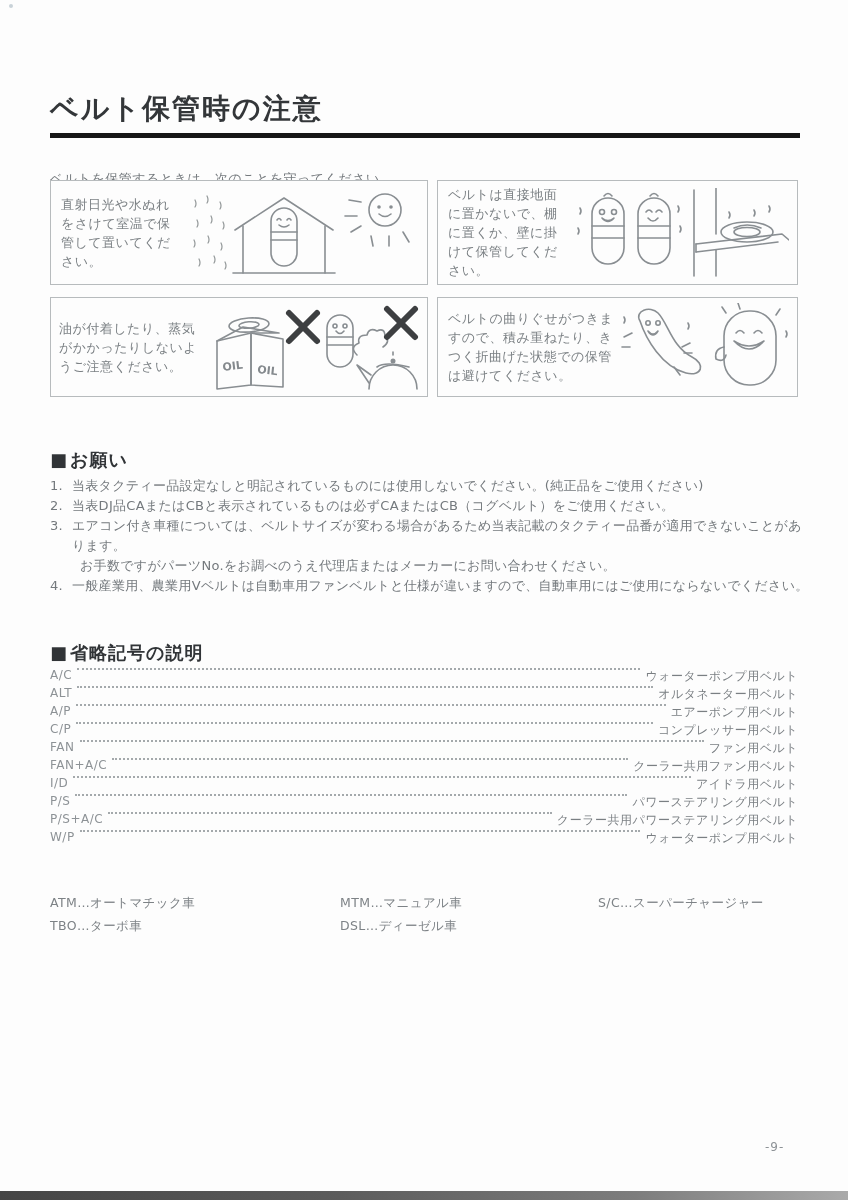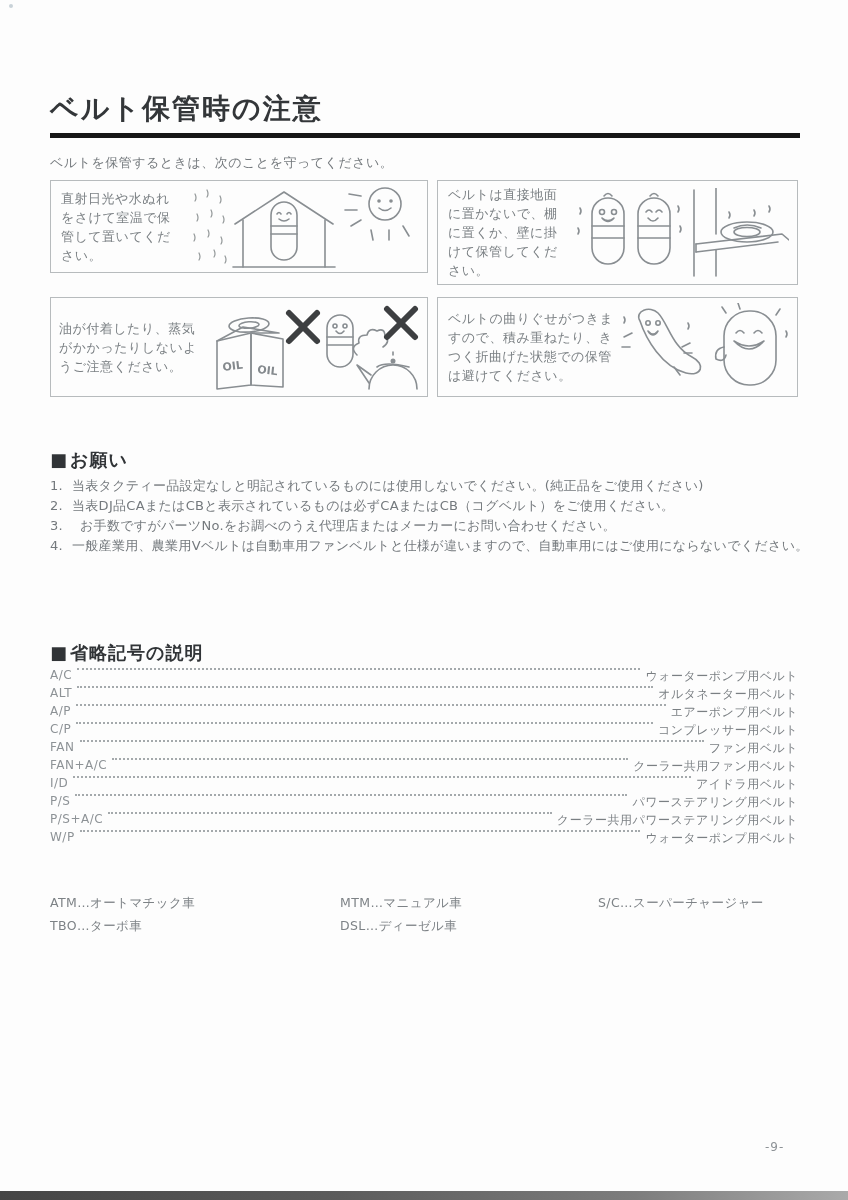--- a/index.html
+++ b/index.html
@@ -21,31 +21,31 @@
   .title {
     position: absolute; left: 50px; top: 90px;
     font-size: 28px; font-weight: 700; color: #333639;
     letter-spacing: 2px;
   }
   .title-rule {
     position: absolute; left: 50px; top: 133px;
     width: 750px; height: 5px; background: #161616;
   }
   .intro {
-    position: absolute; left: 50px; top: 154px;
+    position: absolute; left: 50px; top: 170px;
     font-size: 13px; color: #74797d; letter-spacing: 0.5px;
   }
   .pbox {
     position: absolute;
     border: 1px solid #b7bbbd;
     background: #fdfdfd;
     display: flex; align-items: center;
     padding: 8px 10px;
   }
-  .pbox-1 { left: 50px; top: 180px; width: 378px; height: 93px; }
+  .pbox-1 { left: 50px; top: 180px; width: 378px; height: 105px; }
   .pbox-2 { left: 437px; top: 180px; width: 361px; height: 105px; }
   .pbox-3 { left: 50px; top: 297px; width: 378px; height: 100px; padding-left: 8px; }
   .pbox-4 { left: 437px; top: 297px; width: 361px; height: 100px; align-items: center; }
   .pbox-text {
     font-size: 13px; line-height: 19px; color: #7b8084;
     letter-spacing: 0.5px; flex-shrink: 0;
   }
   .pbox-1 .pbox-text { width: 116px; }
   .pbox-2 .pbox-text { width: 116px; }
   .pbox-3 .pbox-text { width: 150px; }
@@ -295,20 +295,21 @@
     </div>
     <div class="req-item">
       <span class="req-num">2.</span>
       <div class="req-lines">
           <div>当表DJ品CAまたはCBと表示されているものは必ずCAまたはCB（コグベルト）をご使用ください。</div>
         </div>
     </div>
     <div class="req-item">
       <span class="req-num">3.</span>
       <div class="req-lines">
+        <div>エアコン付き車種については、ベルトサイズが変わる場合があるため当表記載のタクティー品番が適用できないことがあります。</div>
         <div class="req-cont">お手数ですがパーツNo.をお調べのうえ代理店またはメーカーにお問い合わせください。</div>
       </div>
     </div>
     <div class="req-item">
       <span class="req-num">4.</span>
       <div class="req-lines">
           <div>一般産業用、農業用Vベルトは自動車用ファンベルトと仕様が違いますので、自動車用にはご使用にならないでください。</div>
         </div>
     </div>
   </div>

